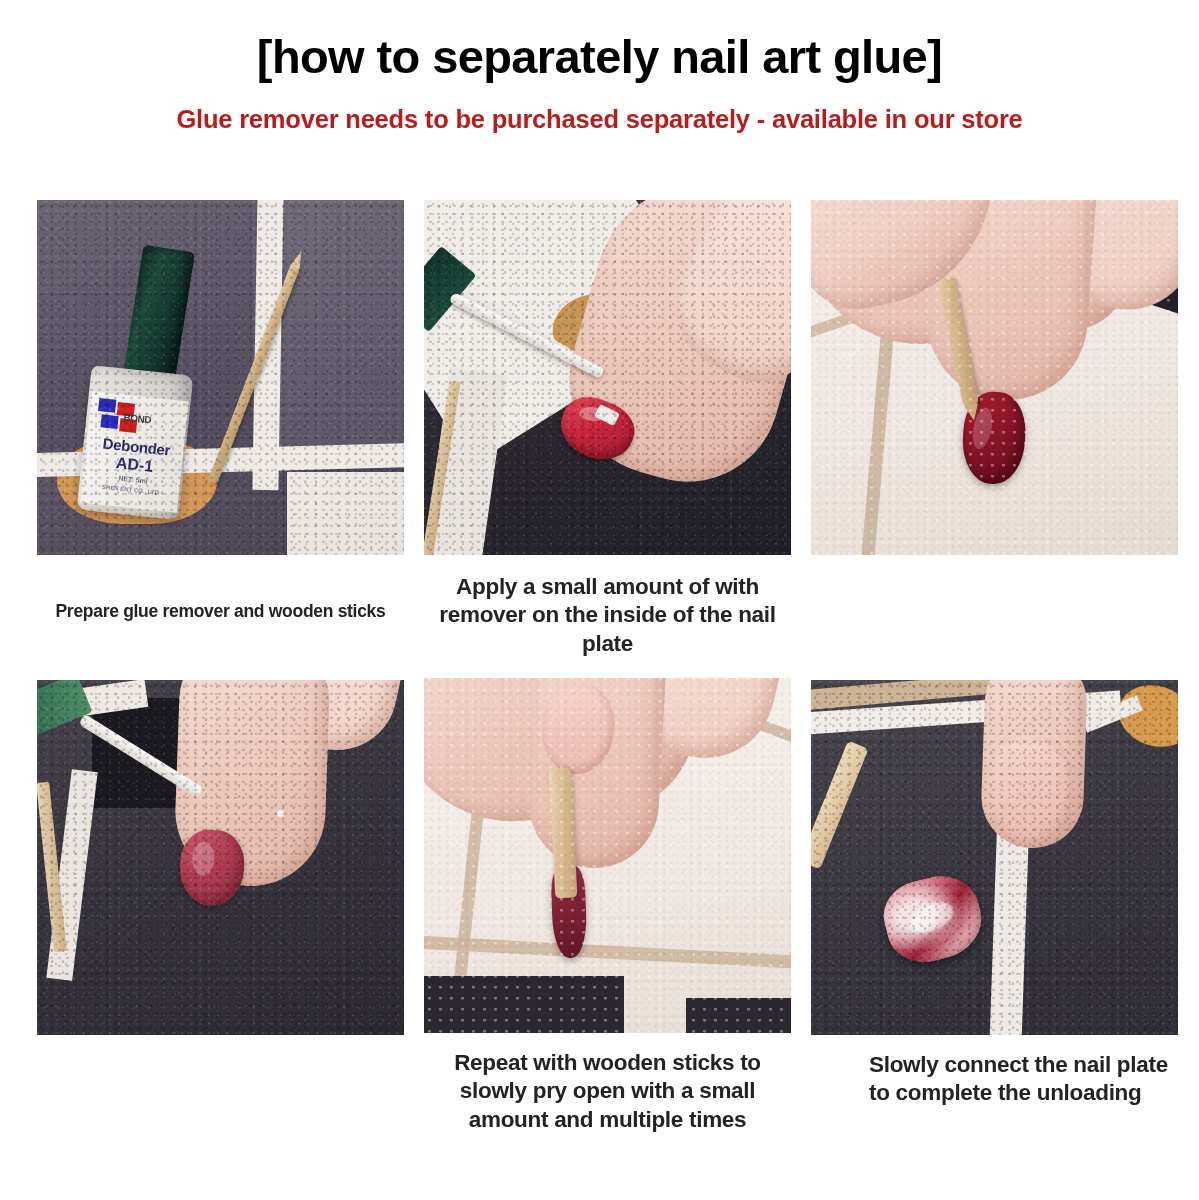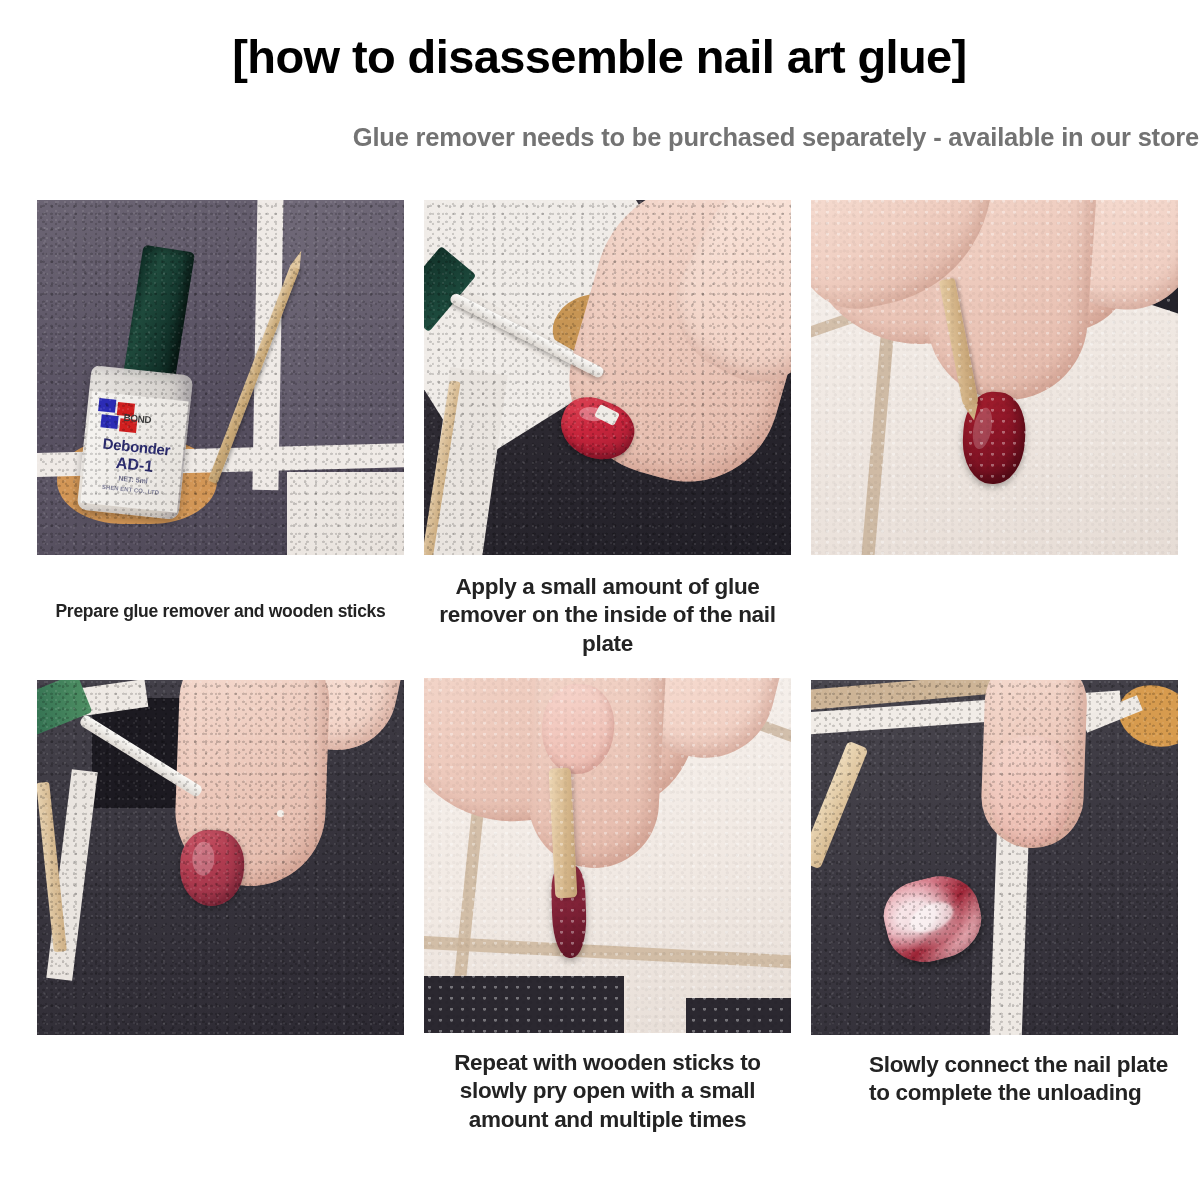--- a/index.html
+++ b/index.html
@@ -20,27 +20,26 @@
   .main-title {
     font-size: 47px;
     font-weight: 700;
     color: #000000;
     letter-spacing: -0.6px;
     line-height: 1.06;
     font-family: "Liberation Sans", sans-serif;
   }
 
   .subtitle {
-    margin-top: 41px;
+    margin-top: 23px;
     font-size: 25.5px;
     font-weight: 700;
-    color: #737373;
+    color: #b91c1c;
     letter-spacing: -0.2px;
     line-height: 1.1;
-    text-align: right;
   }
 
   
   .grid {
     position: absolute;
     left: 37px;
     top: 200px;
     width: 1122px;
     display: grid;
     grid-template-columns: 367px 367px 367px;
@@ -454,21 +453,21 @@
   .p6-plate:after {
     content:""; position:absolute; left:24px; top:26px; width:46px; height:26px;
     background:rgba(255,255,255,.6); border-radius:50%; transform:rotate(-10deg);
     filter: blur(1px);
   }
 </style>
 </head>
 <body>
 
 <div class="header">
-  <div class="main-title">[how to disassemble nail art glue]</div>
+  <div class="main-title">[how to separately nail art glue]</div>
   <div class="subtitle">Glue remover needs to be purchased separately - available in our store</div>
 </div>
 
 <div class="grid">
 
   <div class="cell">
     <div class="photo p1-bg">
       <div class="p1-panel-b"></div>
       <div class="p1-lowerleft"></div>
       <div class="p1-lowerright"></div>
@@ -504,21 +503,21 @@
       <div class="p2-white-band2"></div>
       <div class="p2-cap"></div>
       <div class="p2-stick"></div>
       <div class="finger p2-finger"></div>
       <div class="finger p2-finger2"></div>
       <div class="p2-nail"></div>
       <div class="p2-brush"></div>
       <div class="p2-brush-tip"></div>
       <div class="grain"></div>
     </div>
-    <div class="caption cap-c2">Apply a small amount of glue remover on the inside of the nail plate</div>
+    <div class="caption cap-c2">Apply a small amount of with remover on the inside of the nail plate</div>
   </div>
 
   <div class="cell">
     <div class="photo p3-bg">
       <div class="p3-stripe1"></div>
       <div class="p3-stripe2"></div>
       <div class="p3-darkcorner"></div>
       <div class="finger p3-hand"></div>
       <div class="finger p3-finger-r"></div>
       <div class="finger p3-finger-main"></div>

